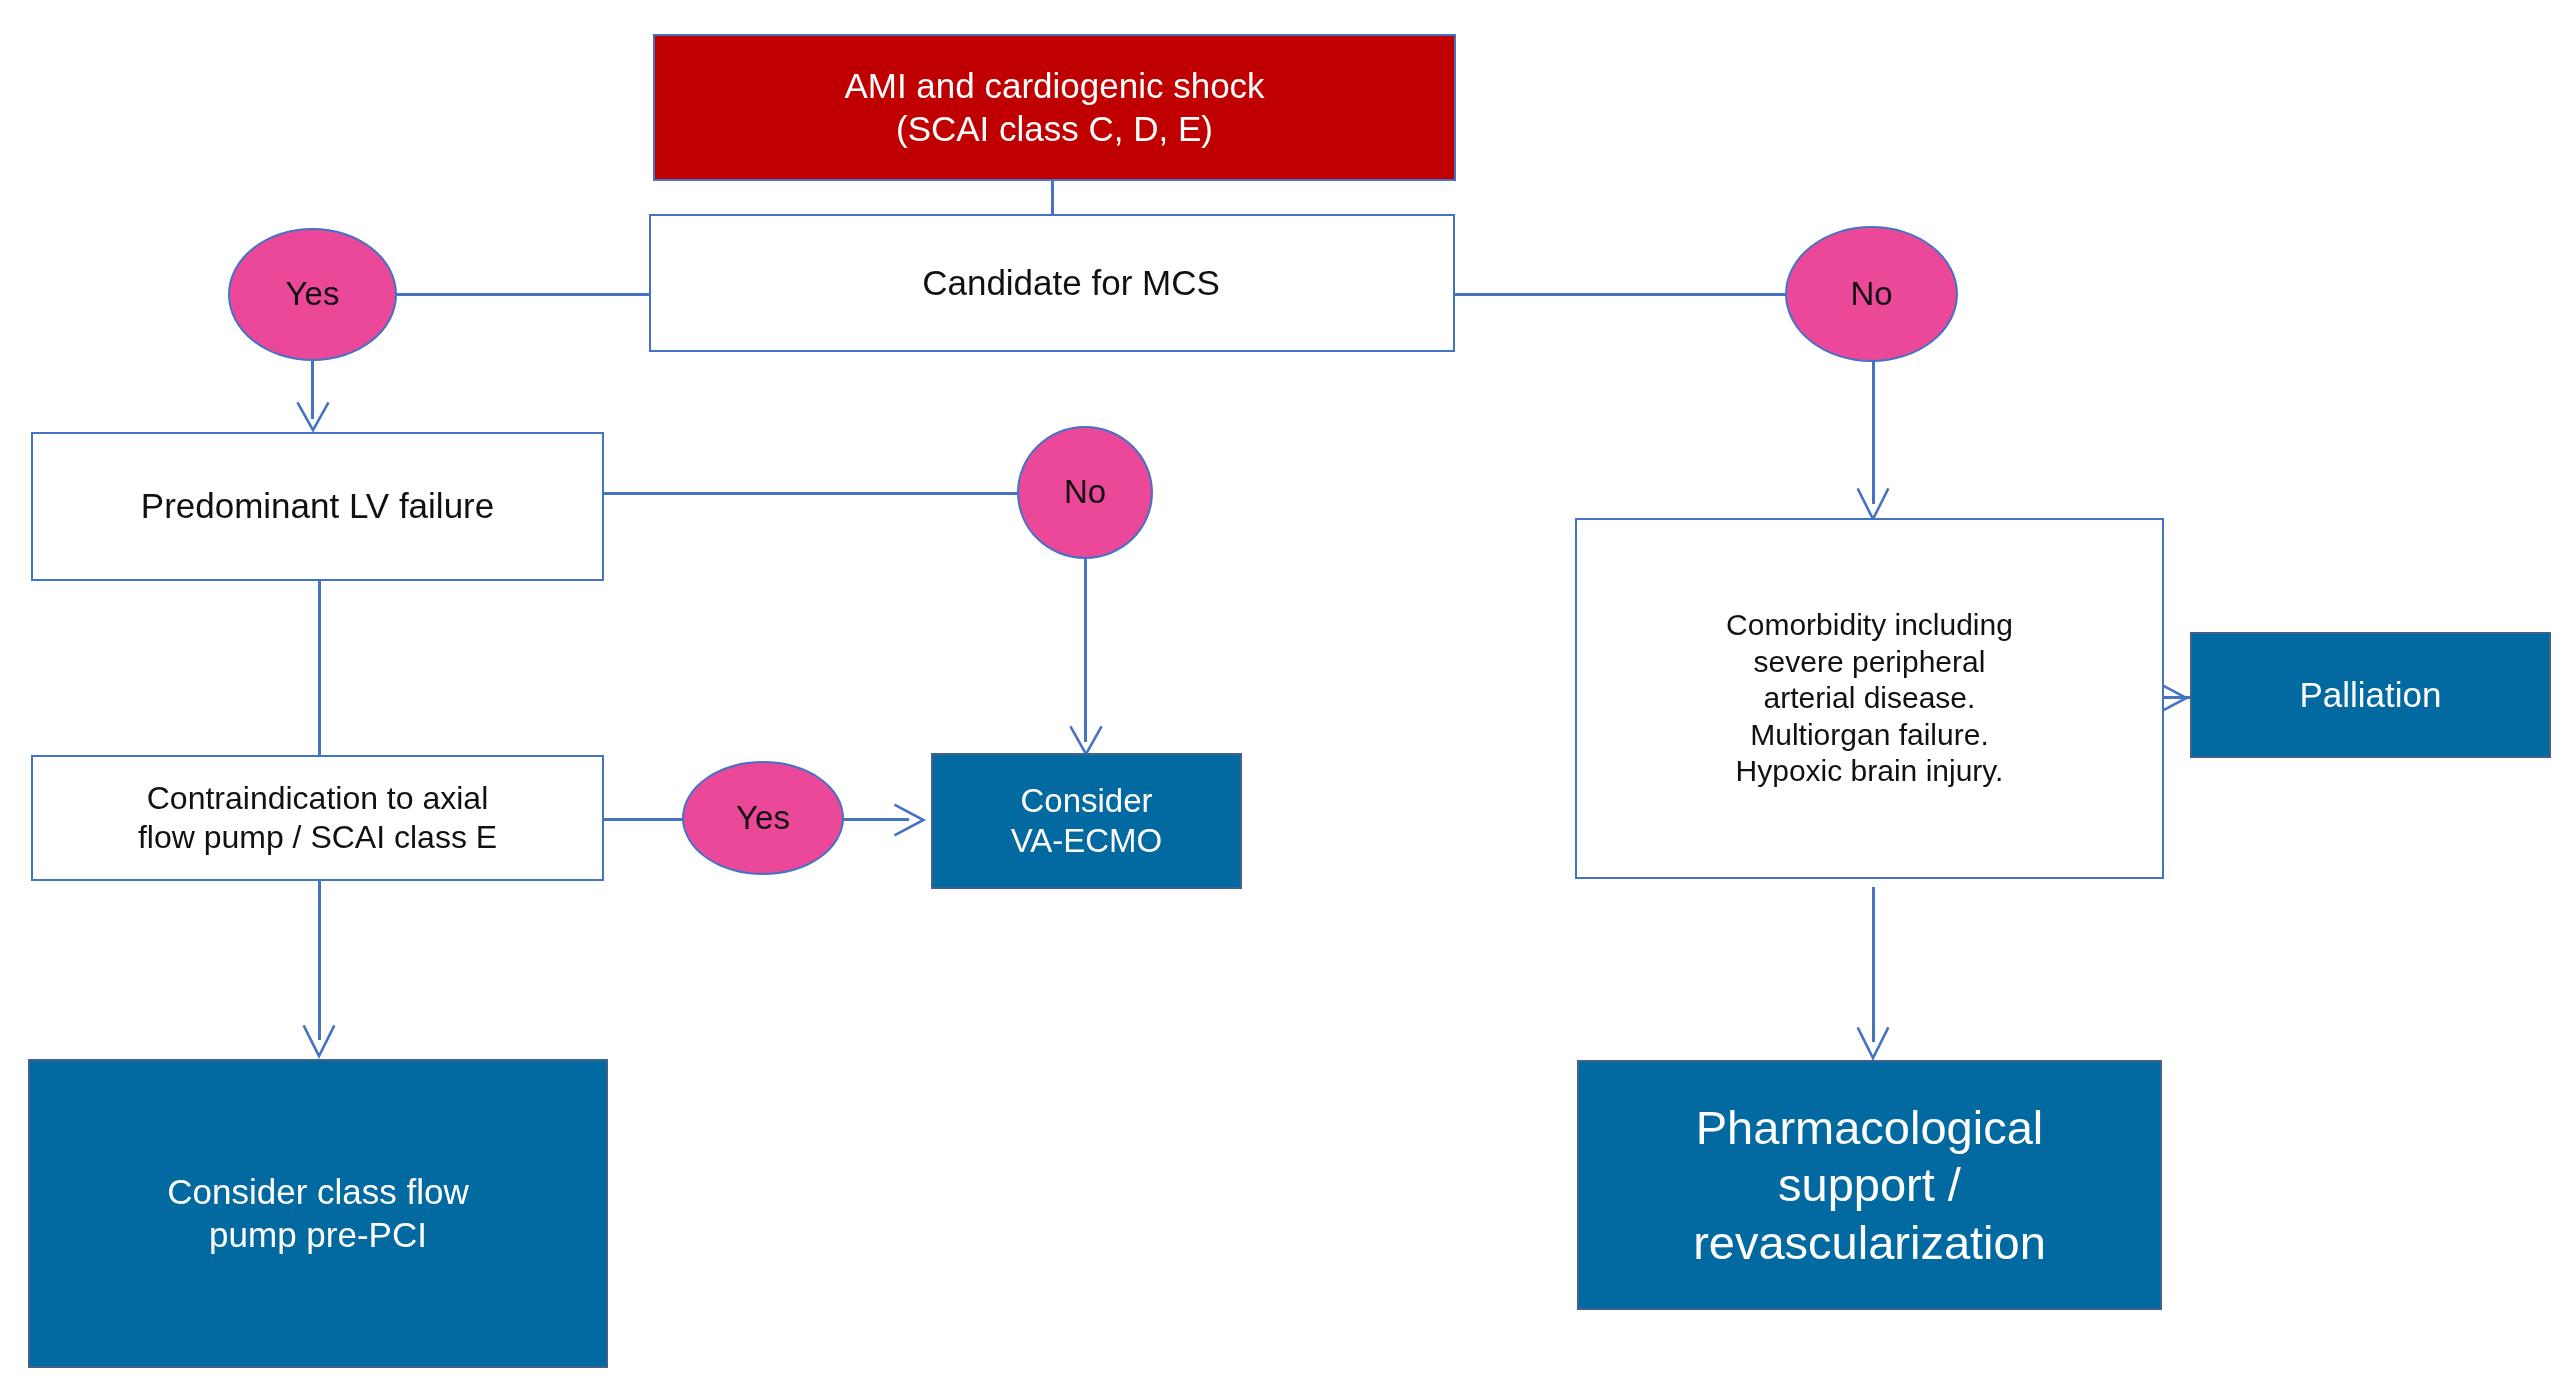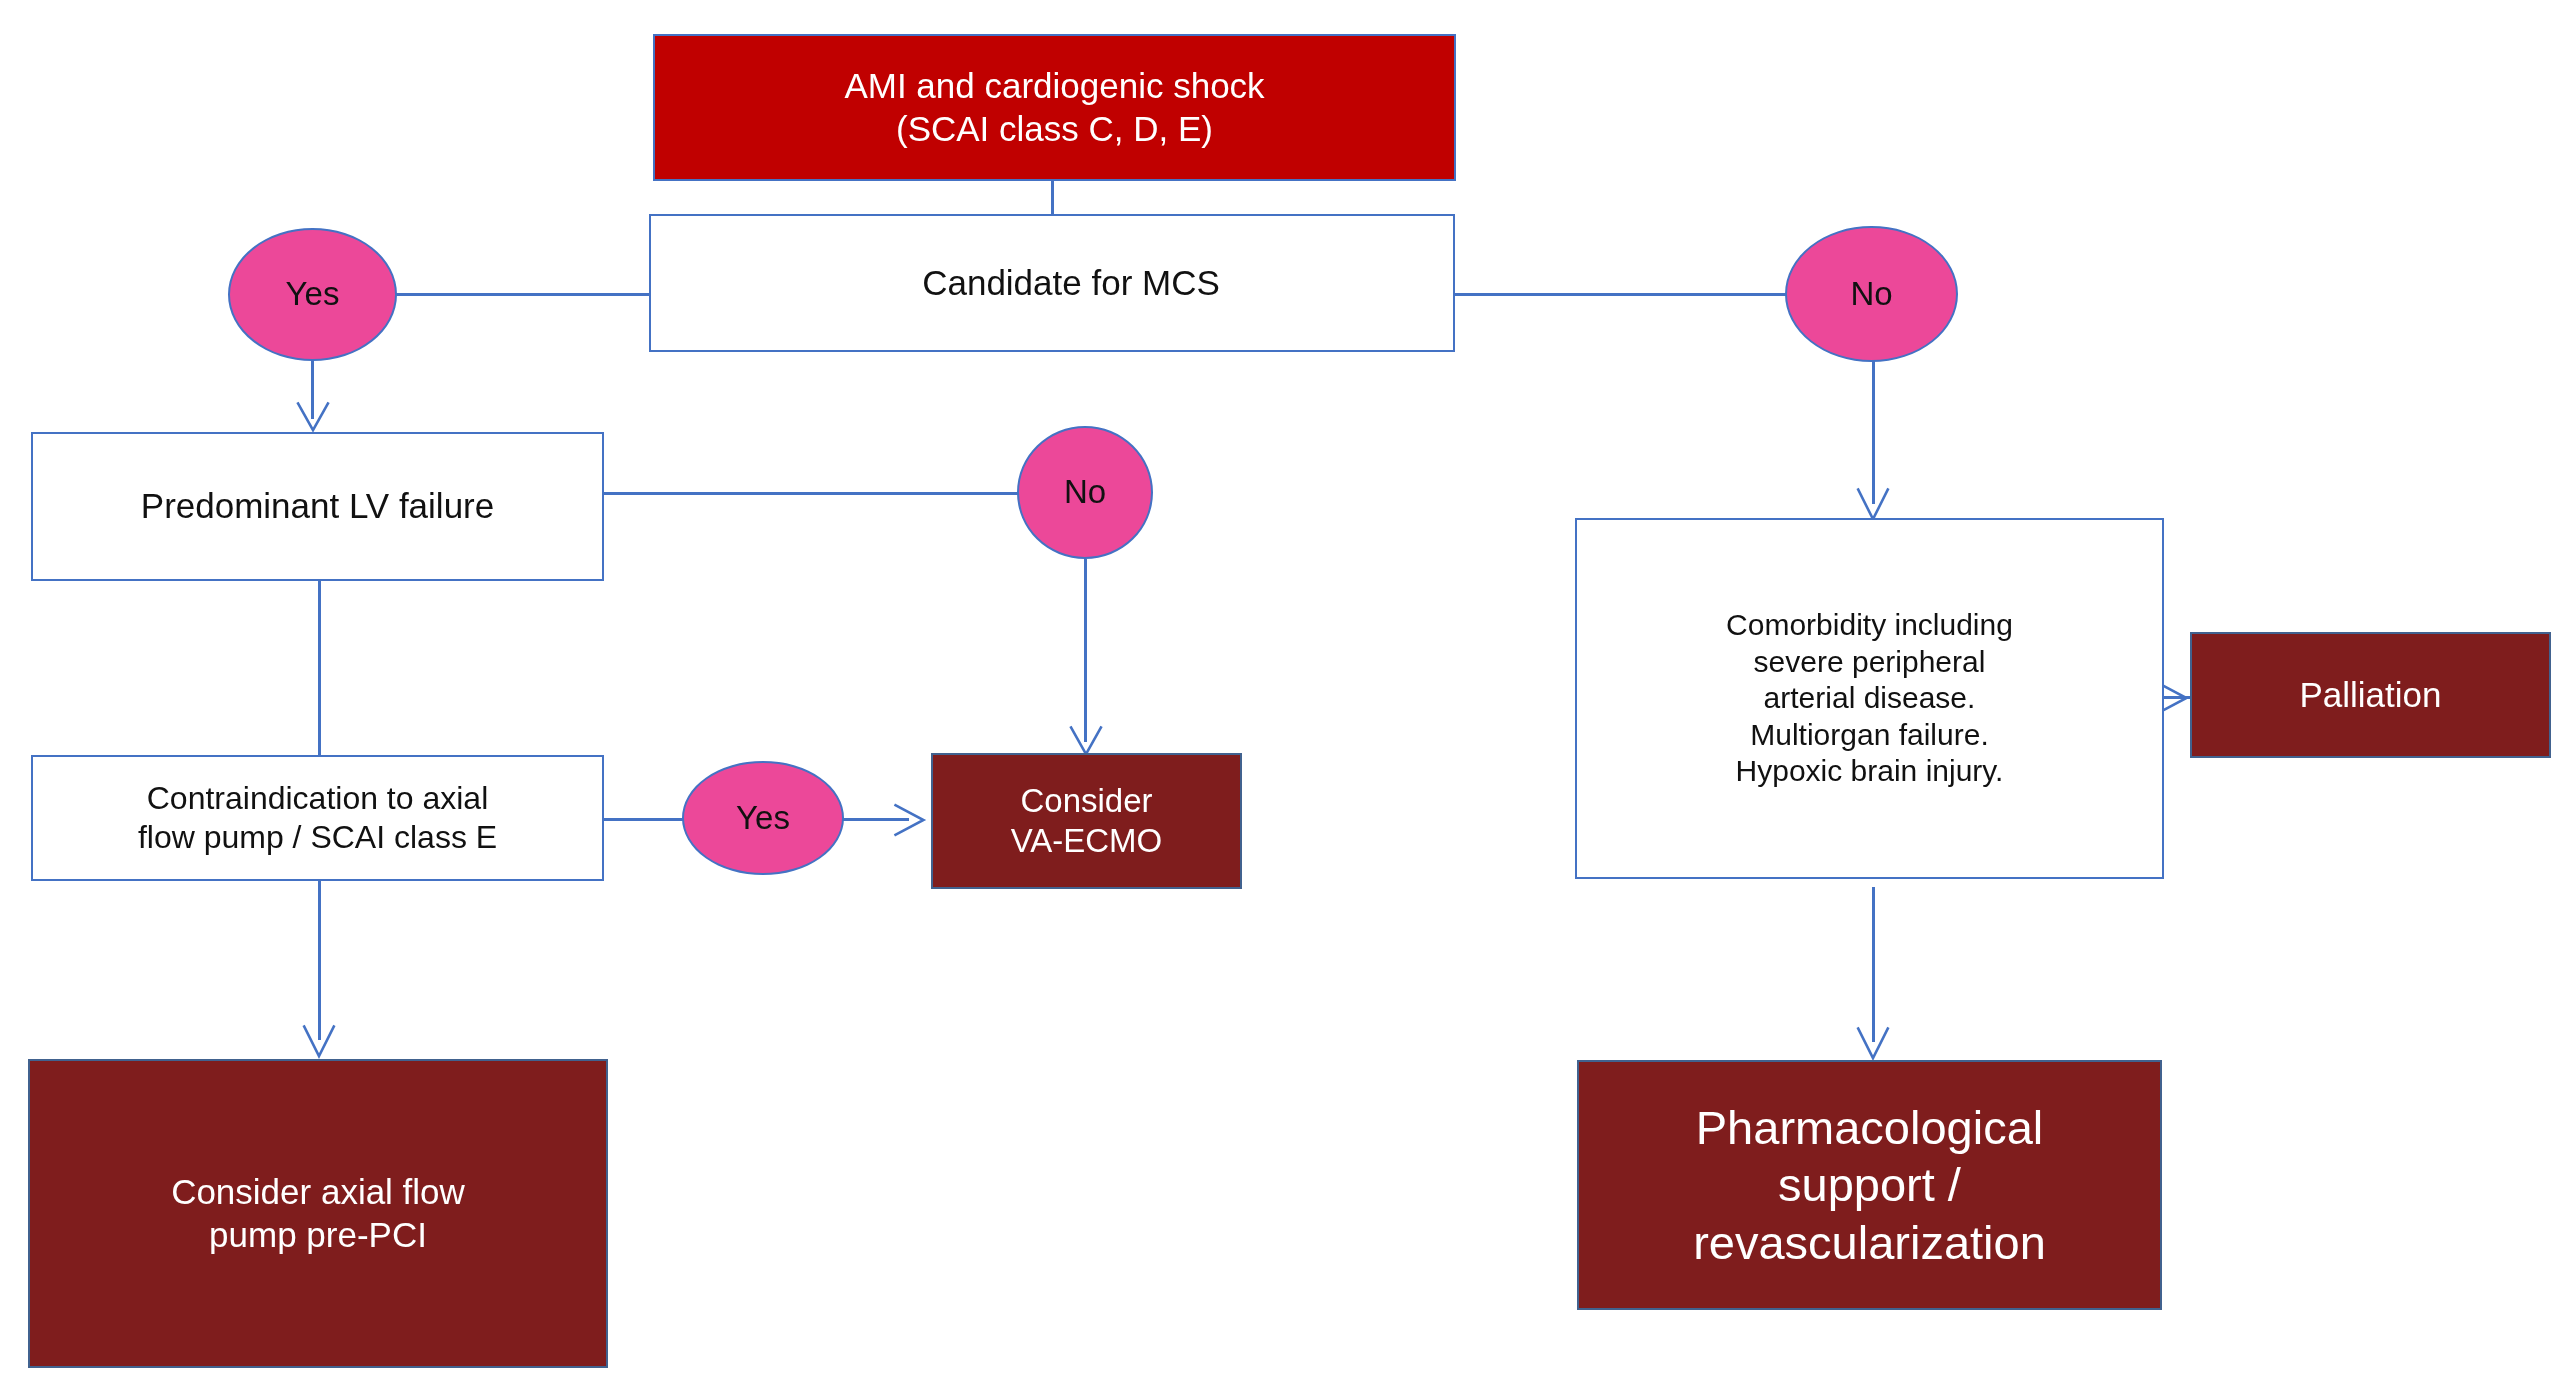--- a/index.html
+++ b/index.html
@@ -33,21 +33,21 @@
     background: #ffffff;
     color: #111111;
   }
   .box-red {
     border: 2.6px solid #4472C4;
     background: #C00000;
     color: #ffffff;
   }
   .box-gray {
     border: 2.6px solid #41628F;
-    background: #7f1d1d;
+    background: #0369a1;
     color: #ffffff;
   }
   .ellipse {
     border: 2.6px solid #4472C4;
     background: #ec4899;
     color: #111111;
     border-radius: 50%;
   }
 
   
@@ -131,21 +131,21 @@
   <div class="node ellipse" style="left:1017px; top:426px; width:136px; height:133px; font-size:33px;">No</div>
 
   <div class="node box" style="left:31px; top:755px; width:573px; height:126px; font-size:32px;">Contraindication to axial
 flow pump / SCAI class E</div>
 
   <div class="node ellipse" style="left:682px; top:761px; width:162px; height:114px; font-size:33px;">Yes</div>
 
   <div class="node box-gray" style="left:931px; top:753px; width:311px; height:136px; font-size:33px;">Consider
 VA-ECMO</div>
 
-  <div class="node box-gray" style="left:28px; top:1059px; width:580px; height:309px; font-size:35px;">Consider axial flow
+  <div class="node box-gray" style="left:28px; top:1059px; width:580px; height:309px; font-size:35px;">Consider class flow
 pump pre-PCI</div>
 
   <div class="node box" style="left:1575px; top:518px; width:589px; height:361px; font-size:30px;">Comorbidity including
 severe peripheral
 arterial disease.
 Multiorgan failure.
 Hypoxic brain injury.</div>
 
   <div class="node box-gray" style="left:2190px; top:632px; width:361px; height:126px; font-size:35px;">Palliation</div>
 

